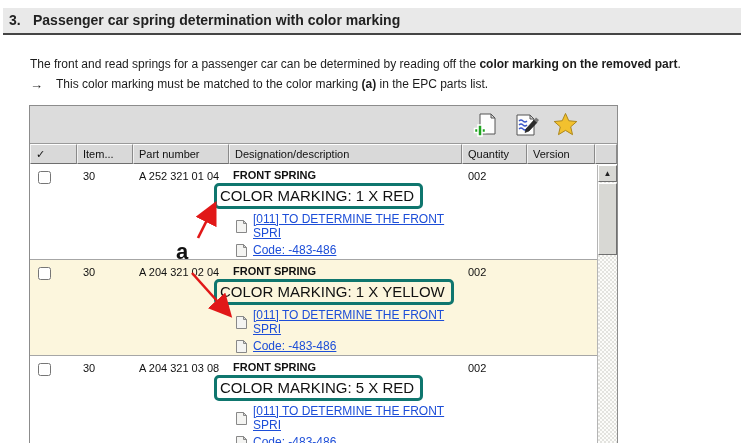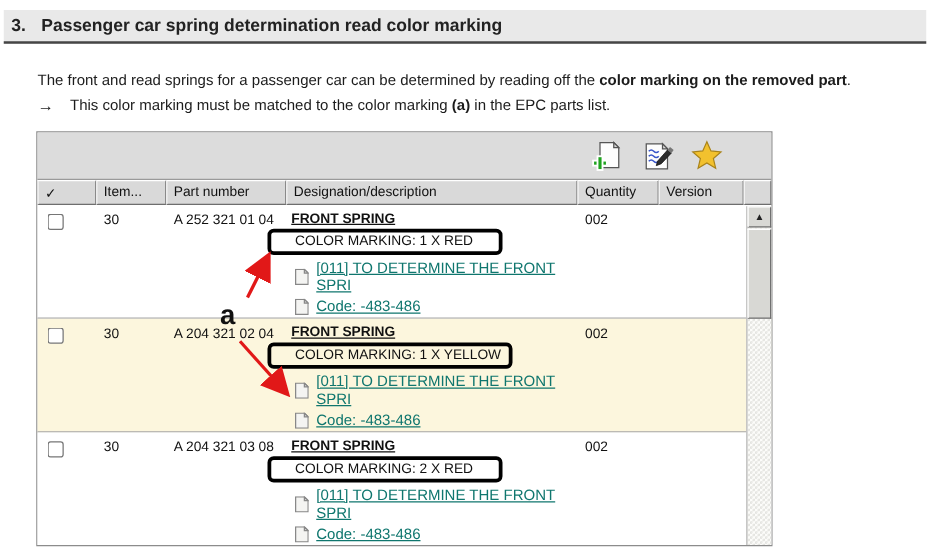--- a/index.html
+++ b/index.html
@@ -28,47 +28,47 @@
               font-size:11px; padding:3px 4px 3px 5px; height:20px; white-space:nowrap; overflow:hidden; color:#111; }
 
   .rows-region { position:relative; }
   .row { min-height:70px; border-bottom:1px solid #a6a6a6; background:#fff; }
   .row:last-child { border-bottom:none; min-height:64px; }
   .row.hl { background:#fcf6dd; }
   .cell { font-size:11px; padding:6px 2px 6px 6px; color:#111; }
   .cell.chk { padding-top:7px; padding-left:8px; }
   .cell.chk input { width:13px; height:13px; margin:0; }
   .desig { padding:5px 0 2px 2px; }
-  .desig-name { font-weight:bold; font-size:11px; margin-left:2px;text-decoration:underline; }
+  .desig-name { font-weight:bold; font-size:11px; margin-left:2px; }
   .mark-box { display:inline-block; margin-left:-17px; margin-top:2px; min-width:188px;
-              border:3px solid #000000; border-radius:5px; padding:1px 6px 2px 19px; font-size:11px; background:transparent; }
+              border:3px solid #0f766e; border-radius:5px; padding:1px 6px 2px 3px; font-size:15px; background:transparent; }
   .linkrow { display:flex; align-items:center; gap:6px; margin:3px 0 0 5px; }
   .doc-ico { flex:0 0 auto; }
-  a.plink { color:#0f766e; font-size:12px; }
+  a.plink { color:#1d4ed8; font-size:12px; }
 
   
   .vscroll { position:absolute; top:59px; right:0; bottom:0; width:20px; border-left:1px solid #b5b5b5;
              background-color:#fcfcfa;
              background-image:linear-gradient(45deg,#e3e3df 25%,transparent 25%,transparent 75%,#e3e3df 75%),
                               linear-gradient(45deg,#e3e3df 25%,transparent 25%,transparent 75%,#e3e3df 75%);
              background-size:4px 4px; background-position:0 0,2px 2px; }
   .sb-btn { height:17px; background:#d8d8d4; border:1px solid; border-color:#fff #707070 #707070 #fff;
             display:flex; align-items:center; justify-content:center; font-size:8px; color:#222; cursor:pointer; }
   .sb-thumb { height:72px; margin-top:1px; background:#d8d8d4; border:1px solid; border-color:#fff #707070 #707070 #fff; cursor:grab; }
 
   
   .overlay { position:absolute; left:0; top:0; width:589px; height:264px; pointer-events:none; }
   .a-label { position:absolute; left:146px; top:133px; font-size:22px; font-weight:bold; color:#111; pointer-events:none; }
 </style>
 </head>
 <body>
 
 <div class="heading-bar">
   <span class="heading-num">3.</span>
-  <span>Passenger car spring determination read color marking</span>
+  <span>Passenger car spring determination with color marking</span>
 </div>
 
 <div class="intro">
   <div><span>The front and read springs for a passenger car can be determined by reading off the </span><b>color marking on the removed part</b><span>.</span></div>
   <div class="intro-line2">
     <span class="arrow-glyph">→</span>
     <span><span>This color marking must be matched to the color marking </span><b>(a)</b><span> in the EPC parts list.</span></span>
   </div>
 </div>
 
@@ -170,21 +170,21 @@
       <div class="cell"></div>
       <div class="cell"></div>
     </div>
 
     <div class="grid row">
       <div class="cell chk"><input type="checkbox" style=""></div>
       <div class="cell">30</div>
       <div class="cell">A 204 321 03 08</div>
       <div class="cell desig">
         <div class="desig-name">FRONT SPRING</div>
-        <div class="mark-box">COLOR MARKING: 2 X RED</div>
+        <div class="mark-box">COLOR MARKING: 5 X RED</div>
         <div class="linkrow">
             <svg class="doc-ico" width="11" height="13" viewBox="0 0 11 13">
               <path d="M0.5 0.5 h7 l3 3 v9 h-10 z" fill="#f4f4f2" stroke="#888"></path>
               <path d="M7.5 0.5 l3 3 h-3 z" fill="#d5d5d5" stroke="#888"></path>
             </svg>
             <a class="plink" href="#">[011] TO DETERMINE THE FRONT SPRI</a>
           </div>
         <div class="linkrow">
             <svg class="doc-ico" width="11" height="13" viewBox="0 0 11 13">
               <path d="M0.5 0.5 h7 l3 3 v9 h-10 z" fill="#f4f4f2" stroke="#888"></path>

